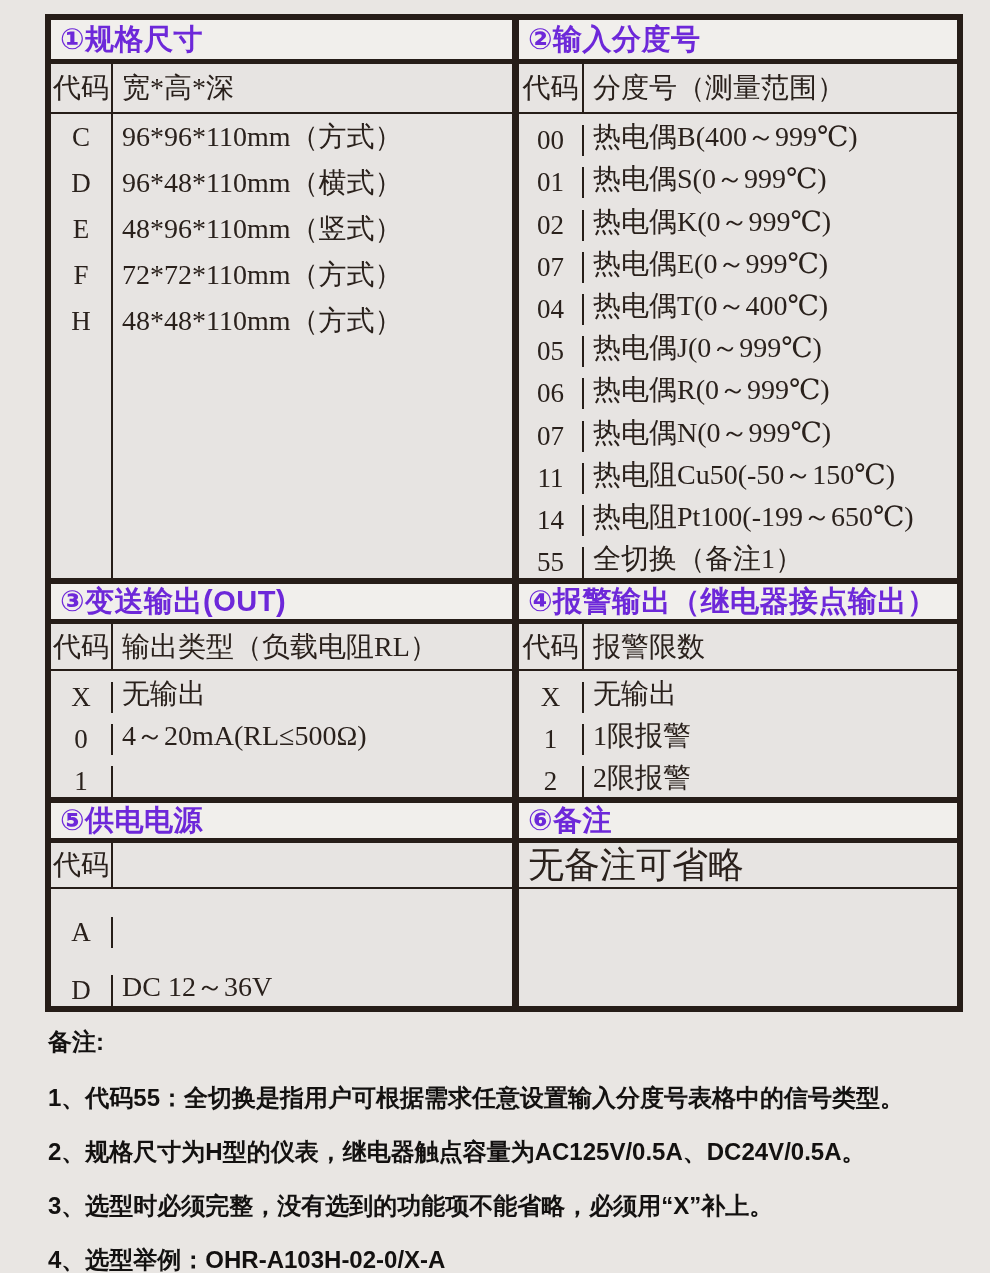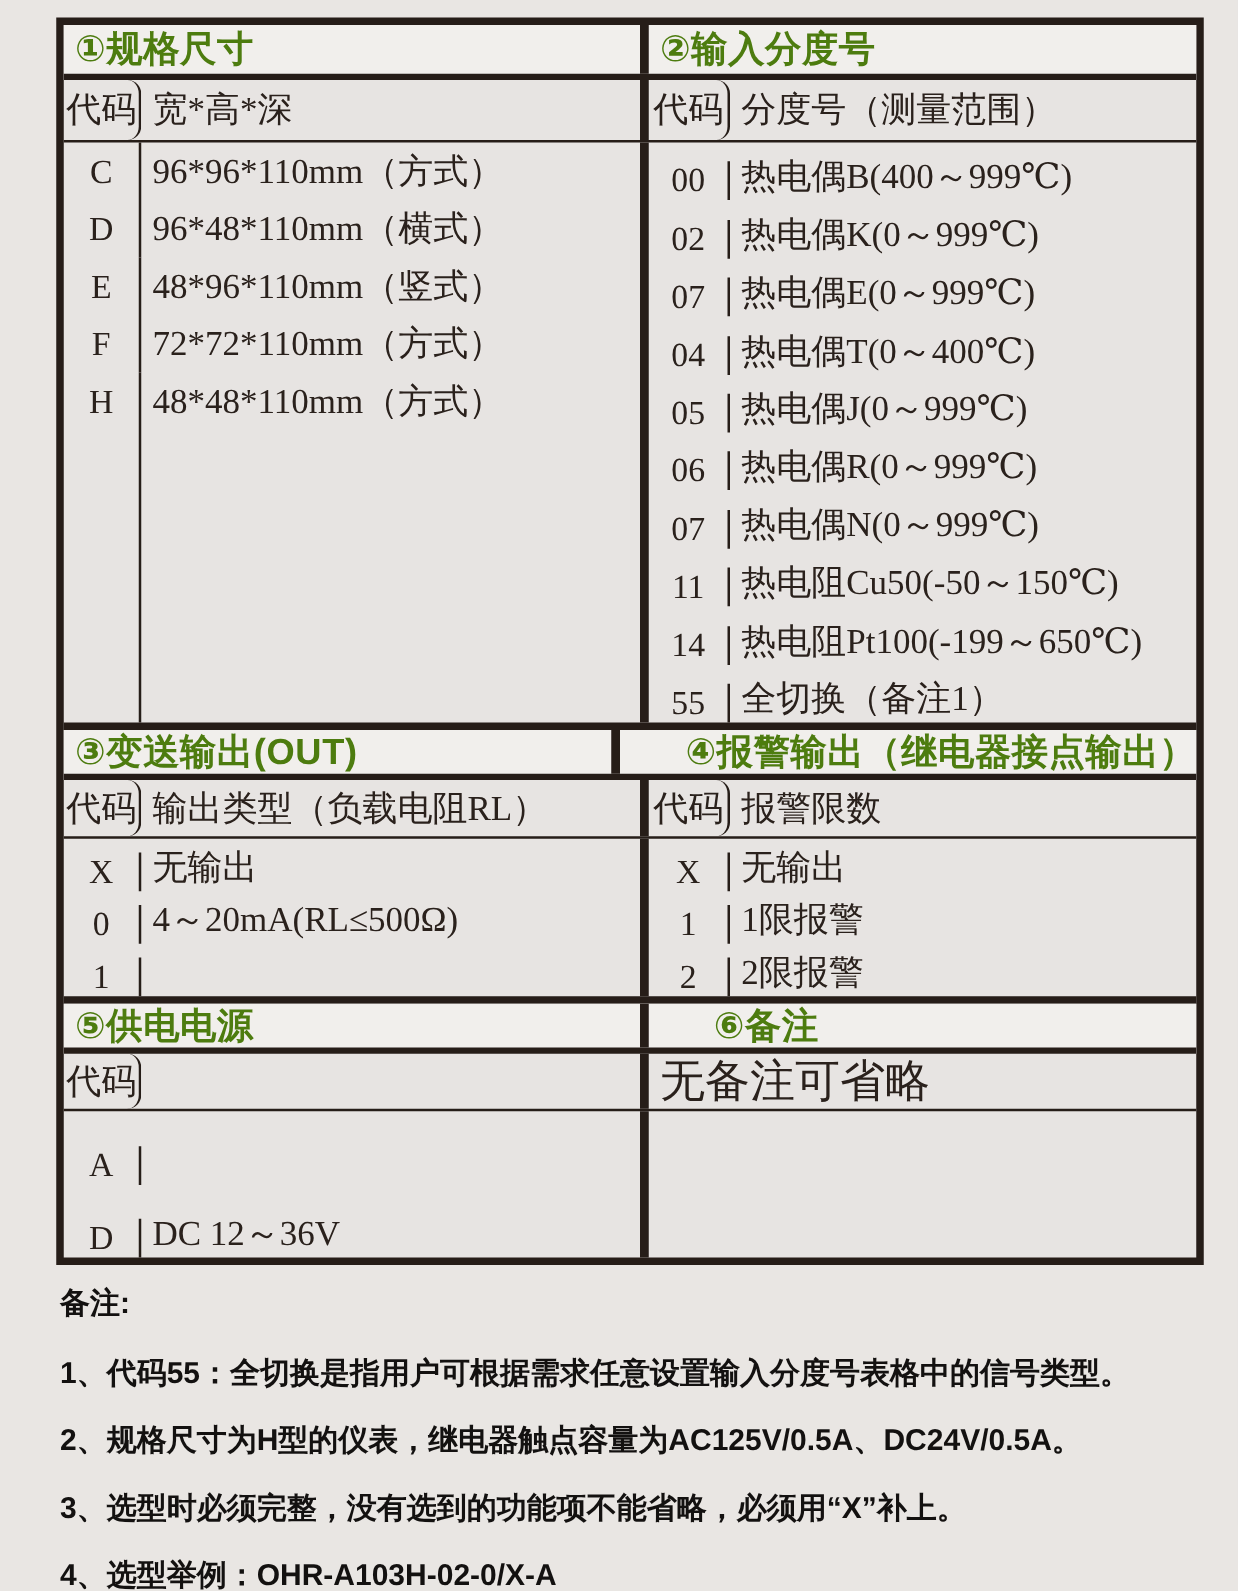--- a/index.html
+++ b/index.html
@@ -21,29 +21,29 @@
     background: #e7e4e2;
     display: flex;
     flex-direction: column;
   }
   .band { display: flex; flex-shrink: 0; }
   .band .half-l { width: 468px; border-right: 7px solid #261d18; display: flex; }
   .band .half-r { flex: 1; display: flex; }
 
   
   .band.sec-head { height: 44px; border-bottom: 5px solid #261d18; background: #f1efec; }
-  .band.sec-head.mid { height: 40px; gap: 43px; }
+  .band.sec-head.mid { height: 40px; }
   .section-title {
     flex: 1;
     display: flex; align-items: center;
     padding-left: 9px;
     font-family: "Liberation Sans", "DejaVu Sans", sans-serif;
     font-weight: 700;
     font-size: 29px;
-    color: #4d7c0f;
+    color: #6d28d9;
     letter-spacing: 0.5px;
     white-space: nowrap;
   }
 
   
   .band.col-head { height: 50px; border-bottom: 2px solid #261d18; }
   .band.col-head.mid { height: 47px; }
   .band.col-head.low { height: 46px; }
 
   
@@ -66,21 +66,21 @@
   }
   .half-r .code { width: 65px; }
   .desc {
     flex: 1;
     display: flex; align-items: center;
     padding-left: 9px;
     font-size: 28px;
     white-space: nowrap;
     overflow: hidden;
   }
-  .col-head .code, .col-head .desc { font-size: 28px; border-radius: 11px; }
+  .col-head .code, .col-head .desc { font-size: 28px; }
   .fullcell {
     flex: 1;
     display: flex; align-items: center;
     padding-left: 9px;
     font-size: 36px;
   }
 
   
   .footnotes {
     position: absolute;
@@ -148,20 +148,24 @@
         </div>
       </div>
     </div>
     <div class="half-r">
       <div class="col">
         <div class="row grow">
           <div class="code">00</div>
           <div class="desc">热电偶B(400～999℃)</div>
         </div>
         <div class="row grow">
+          <div class="code">01</div>
+          <div class="desc">热电偶S(0～999℃)</div>
+        </div>
+        <div class="row grow">
           <div class="code">02</div>
           <div class="desc">热电偶K(0～999℃)</div>
         </div>
         <div class="row grow">
           <div class="code">07</div>
           <div class="desc">热电偶E(0～999℃)</div>
         </div>
         <div class="row grow">
           <div class="code">04</div>
           <div class="desc">热电偶T(0～400℃)</div>

